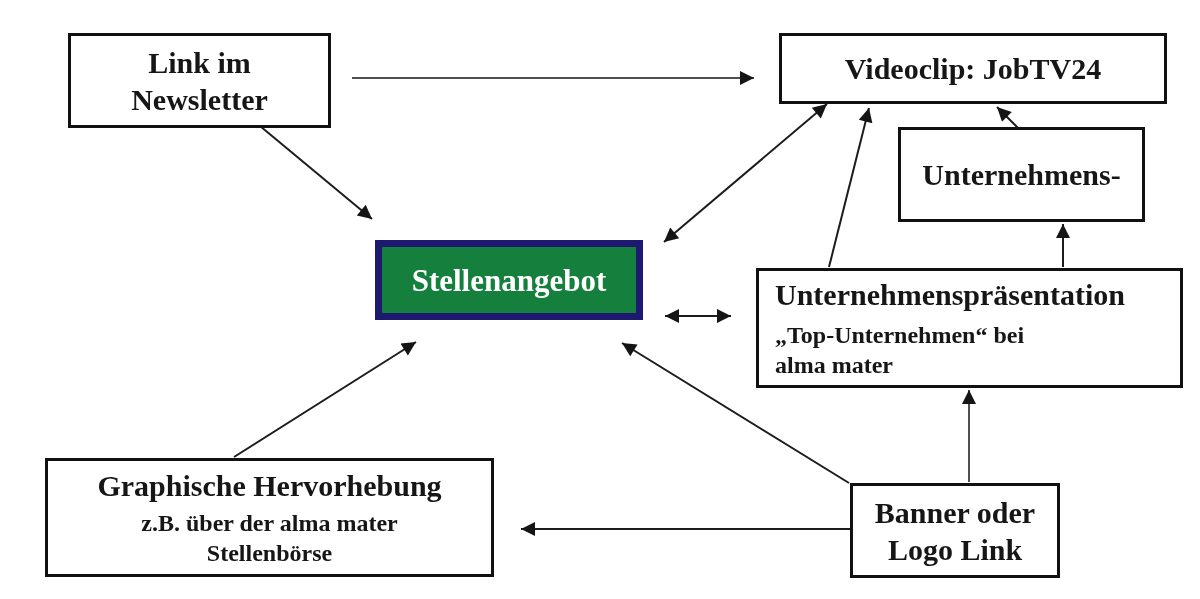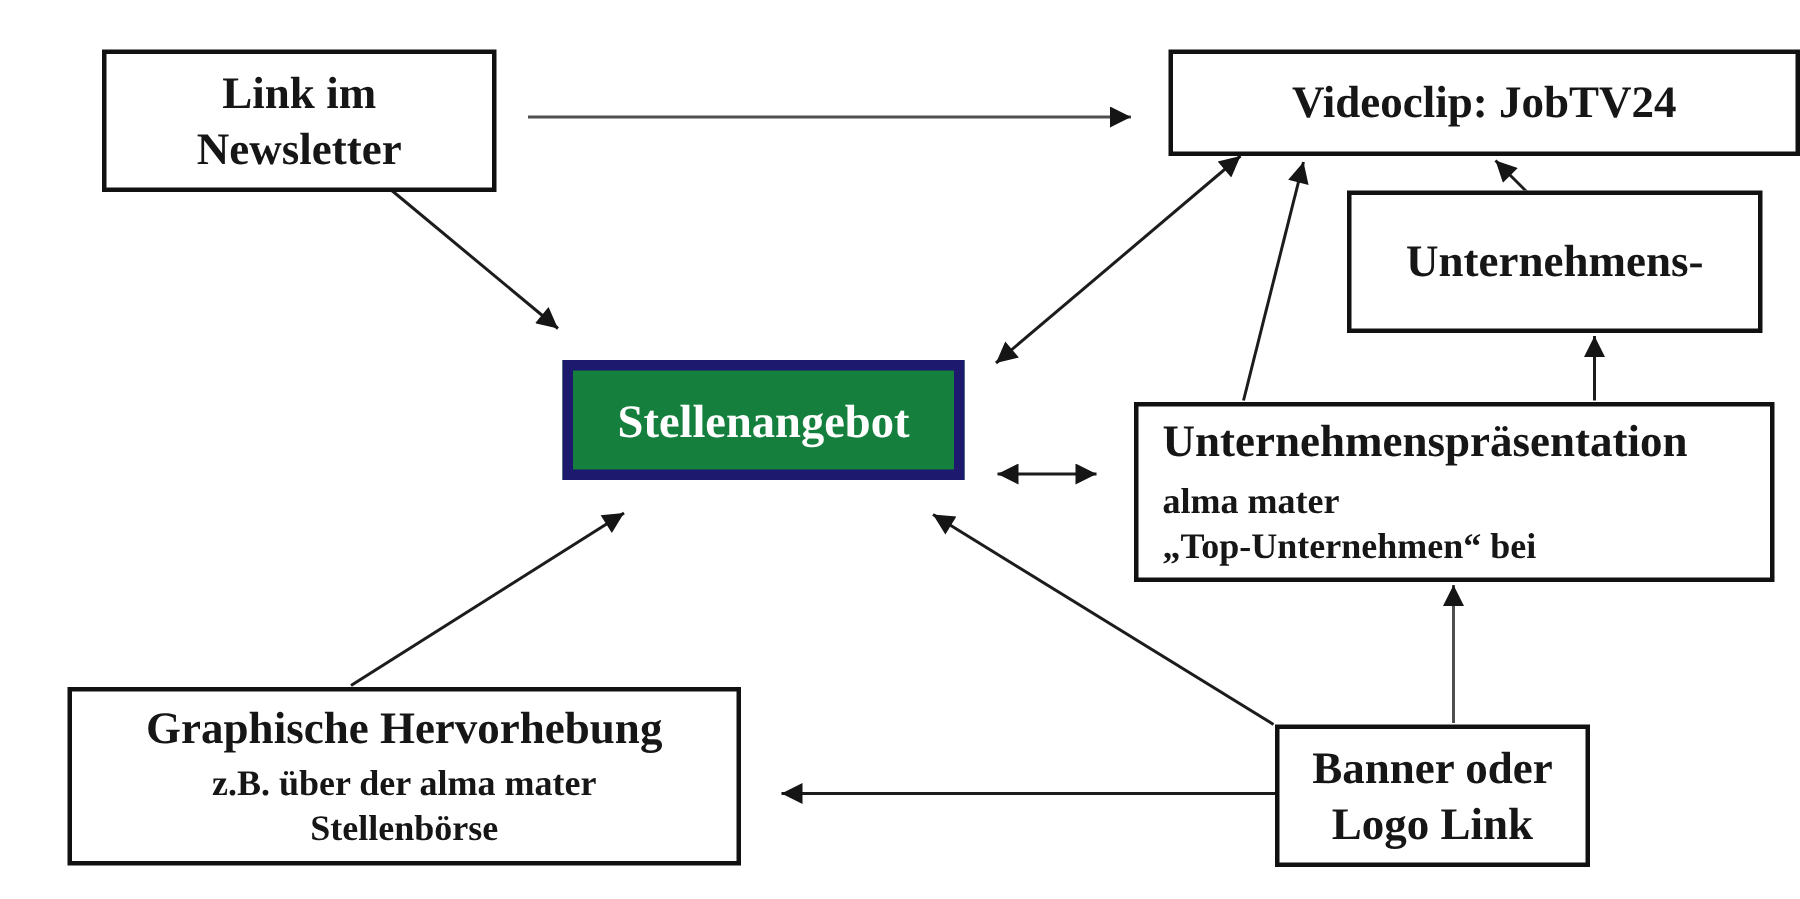--- a/index.html
+++ b/index.html
@@ -24,22 +24,22 @@
     justify-content: center;
     align-items: center;
     text-align: right;
     font-weight: bold;
     z-index: 2;
     line-height: 1;
   }
   .lbl-big { font-size: 30px; line-height: 37px; white-space: nowrap; }
   .lbl-sub { font-size: 24px; line-height: 30px; white-space: nowrap; }
   #node-newsletter   { left: 68px;  top: 33px;  width: 263px; height: 95px; }
-  #node-videoclip    { left: 779px; top: 33px;  width: 421px; height: 71px; }
-  #node-website      { left: 898px; top: 127px; width: 277px; height: 95px; }
+  #node-videoclip    { left: 779px; top: 33px;  width: 388px; height: 71px; }
+  #node-website      { left: 898px; top: 127px; width: 247px; height: 95px; }
   #node-stellenangebot {
     left: 375px; top: 240px; width: 268px; height: 80px;
     border: 7px solid #1c196e;
     background: #15803d;
     color: #ffffff;
   }
   #node-stellenangebot .lbl-big { font-size: 31px; }
   #node-praesentation {
     left: 756px; top: 268px; width: 427px; height: 120px;
     align-items: flex-start; text-align: left;
@@ -88,22 +88,22 @@
   <div class="node" id="node-website">
     <span class="lbl-big">Unternehmens-</span>
   </div>
 
   <div class="node" id="node-stellenangebot">
     <span class="lbl-big">Stellenangebot</span>
   </div>
 
   <div class="node" id="node-praesentation">
     <span class="lbl-big">Unternehmenspräsentation</span>
+    <span class="lbl-sub">„Top-Unternehmen“ bei</span>
     <span class="lbl-sub">alma mater</span>
-    <span class="lbl-sub">„Top-Unternehmen“ bei</span>
   </div>
 
   <div class="node" id="node-hervorhebung">
     <span class="lbl-big">Graphische Hervorhebung</span>
     <span class="lbl-sub">z.B. über der alma mater</span>
     <span class="lbl-sub">Stellenbörse</span>
   </div>
 
   <div class="node" id="node-banner">
     <span class="lbl-big">Banner oder</span>

